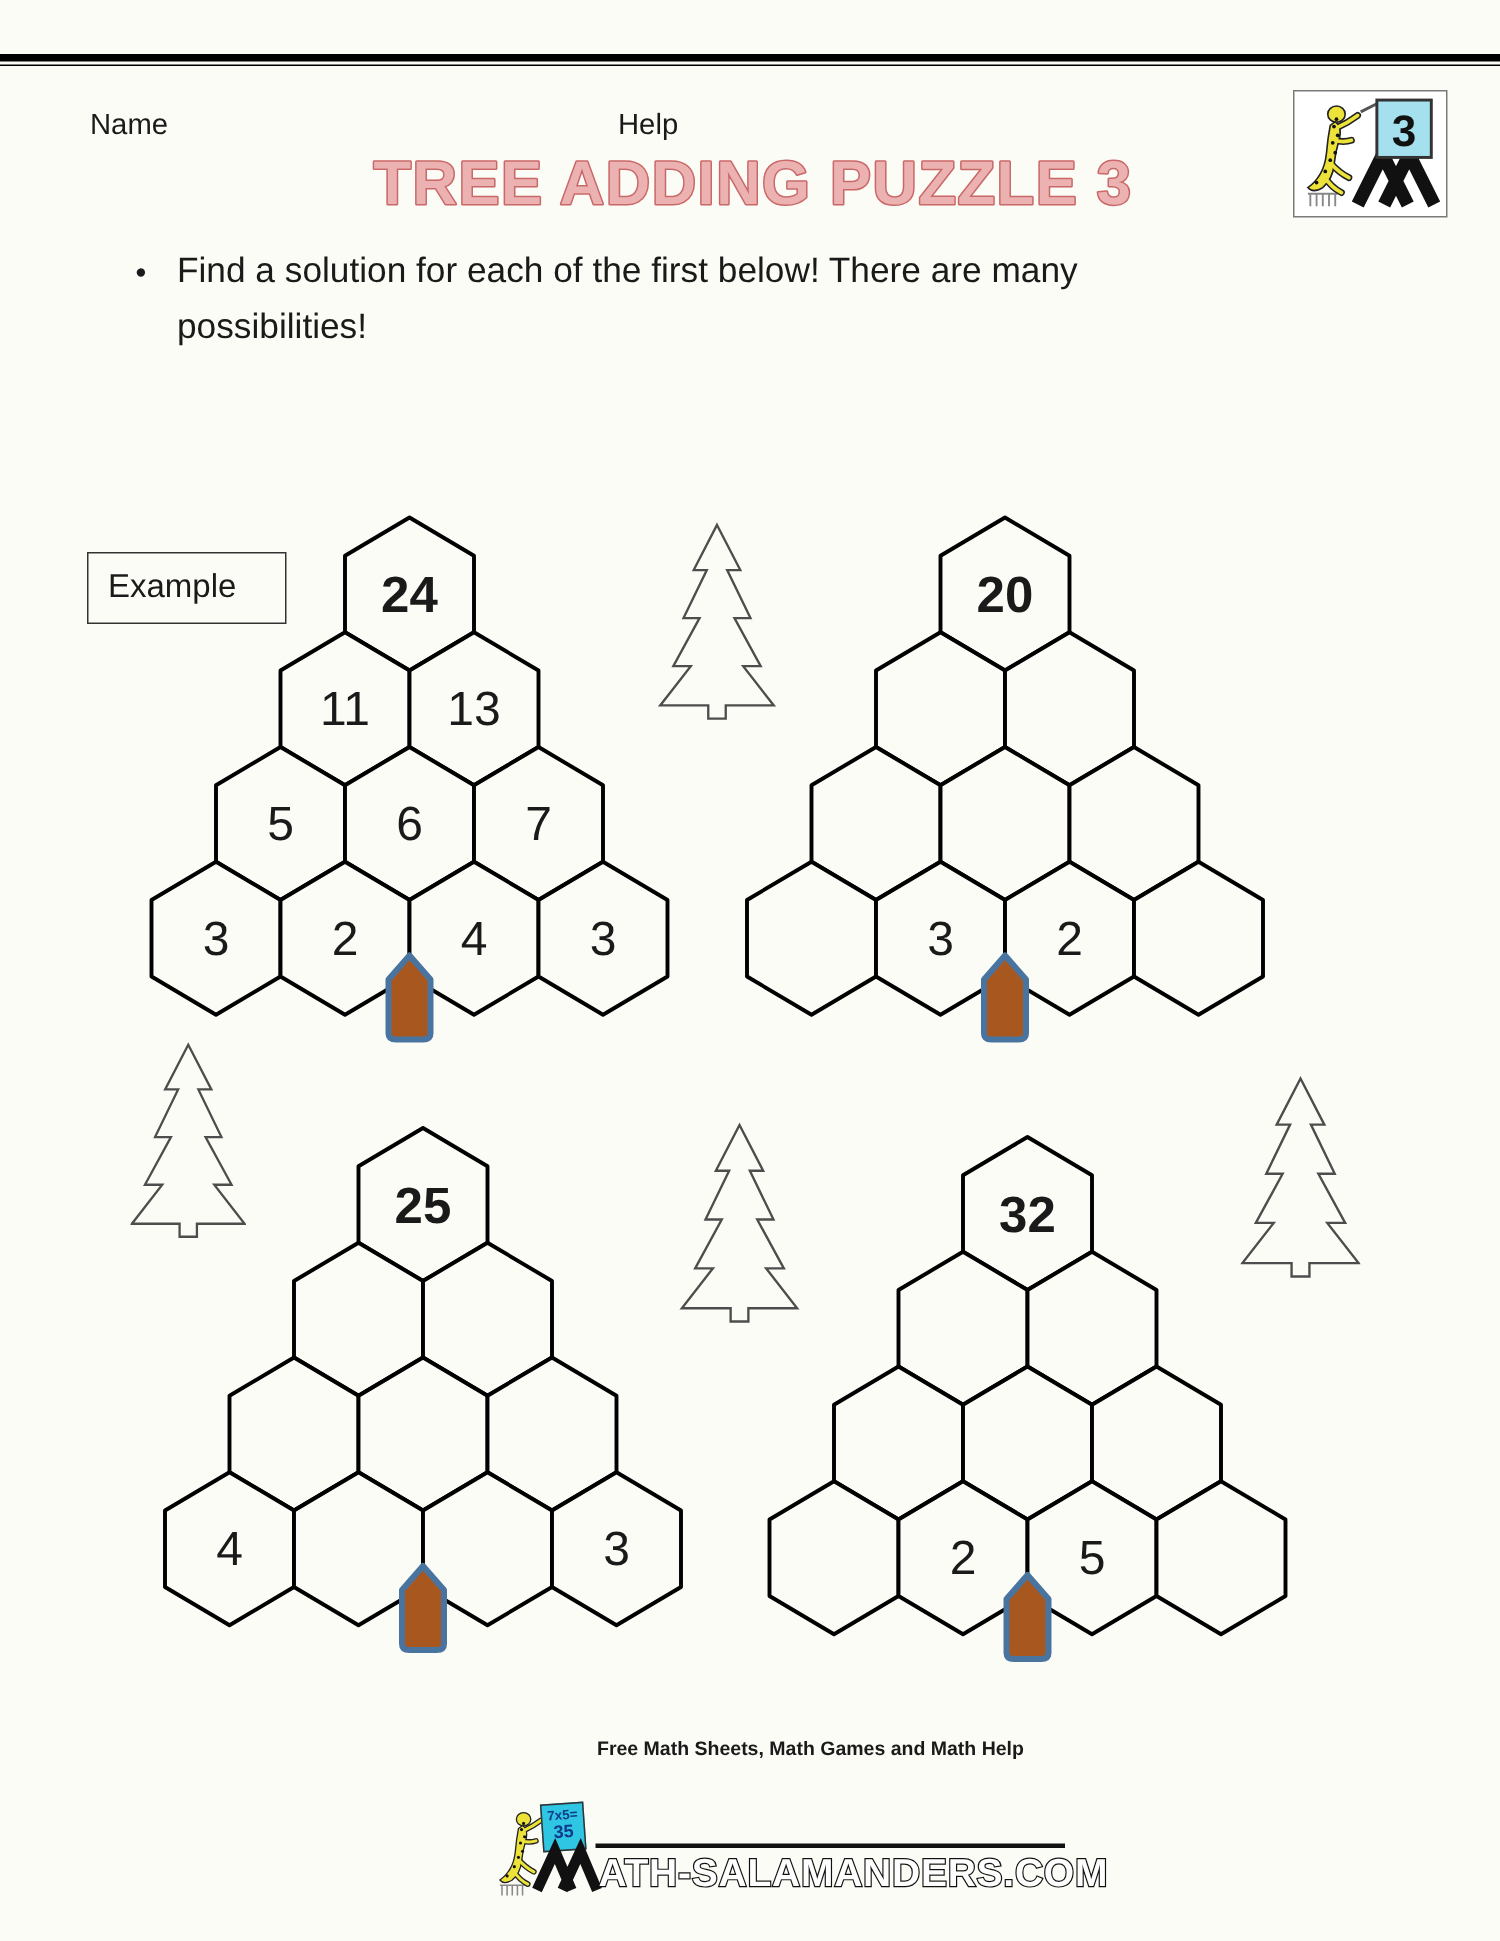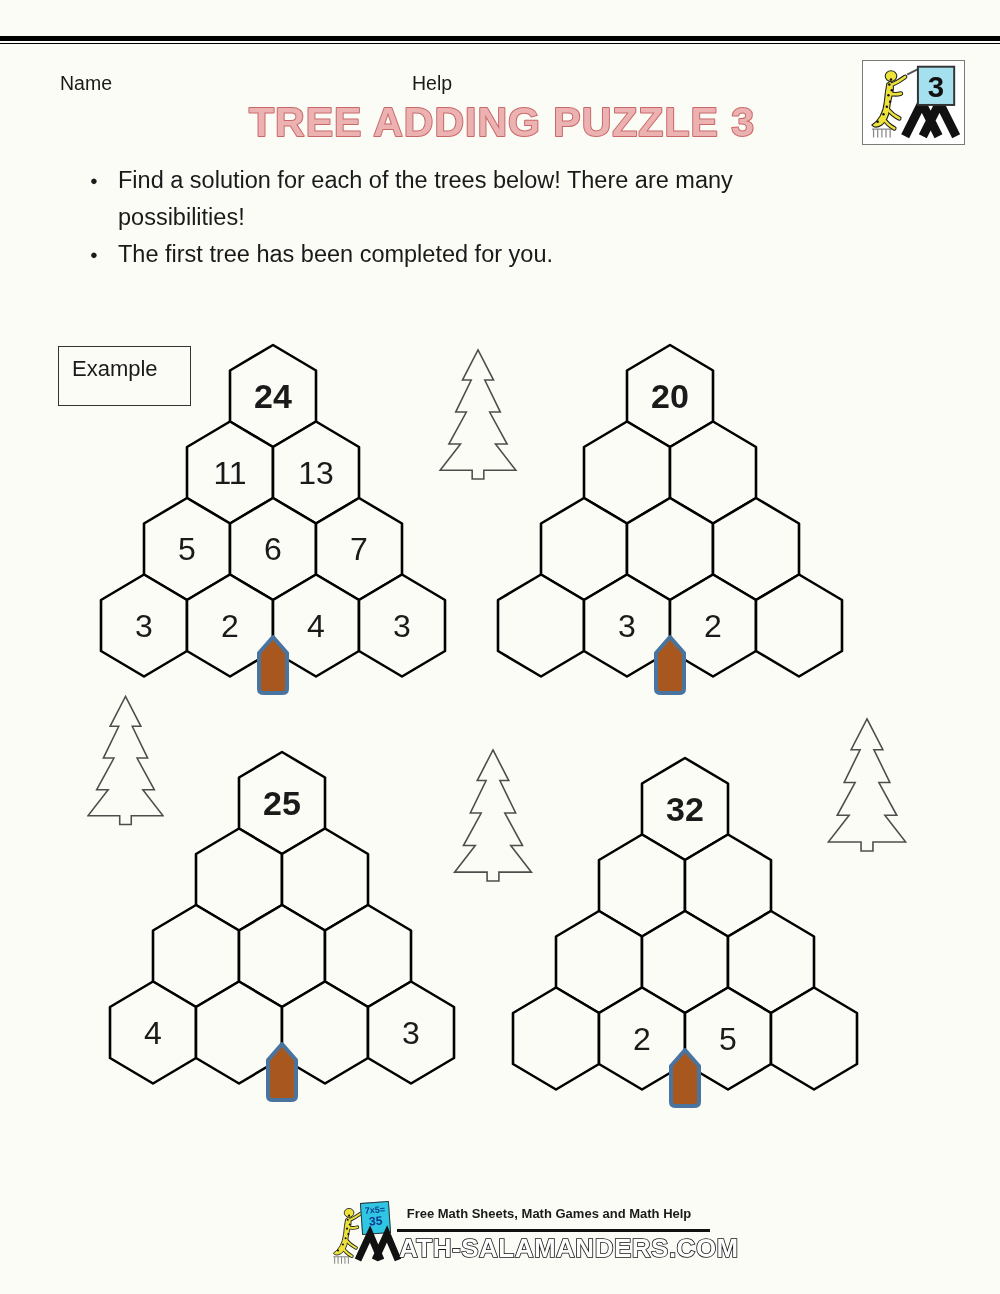--- a/index.html
+++ b/index.html
@@ -14,21 +14,21 @@
   .title-text{font-family:"Liberation Sans",sans-serif;font-size:41px;font-weight:bold;
               letter-spacing:1px;stroke-width:2px;paint-order:stroke;stroke-linejoin:round;
               text-anchor:middle;}
   .logo-box{left:862px;top:60px;width:101px;height:83px;background:#fff;
             border:1px solid #7a7a7a;}
   
   .instructions{left:88px;top:162px;width:742px;list-style:none;margin:0;padding:0;}
   .instructions li{position:relative;padding-left:30px;font-size:23.5px;line-height:37px;}
   .instructions li::before{content:"●";position:absolute;left:2px;top:0;font-size:13px;}
   
-  .example-box{left:58px;top:346px;width:133px;height:60px;border:1.5px solid #333;
+  .example-box{left:58px;top:368px;width:133px;height:48px;border:1.5px solid #333;
                box-sizing:border-box;padding:9px 0 0 13px;font-size:22px;}
   
   .tree-svg{position:absolute;overflow:visible;}
   .tree-svg polygon{fill:#fcfcf6;stroke:#000;stroke-width:2.6;stroke-linejoin:round;}
   .trunk{fill:#a8581e;stroke:#4a74a0;stroke-width:4;stroke-linejoin:round;}
   .num,.topnum{font-family:"Liberation Sans",sans-serif;text-anchor:middle;fill:#1a1a1a;}
   .num{font-size:32px;}
   .topnum{font-size:34px;font-weight:bold;}
   .pine{position:absolute;overflow:visible;}
   .pine-path{fill:none;stroke:#4d4d4d;stroke-width:1.6;stroke-linejoin:miter;}
@@ -36,21 +36,21 @@
   .sala-body{fill:#ece239;stroke:#222;stroke-width:1.3;}
   .limb-o{stroke:#222;stroke-width:5.5;fill:none;stroke-linecap:round;}
   .limb-i{stroke:#ece239;stroke-width:3;fill:none;stroke-linecap:round;}
   .spot{fill:#111;}
   .stool{stroke:#888;stroke-width:1.5;}
   
   .board{left:361px;top:1202px;width:27px;height:30px;background:#2fc6e4;border:1.5px solid #333;
          transform:rotate(-4deg);text-align:center;color:#123a8a;font-weight:bold;line-height:1;}
   .board .l1{font-size:9px;display:block;margin-top:3px;}
   .board .l2{font-size:12px;display:block;}
-  .tagline{left:398px;top:1206px;width:302px;text-align:center;font-size:13px;font-weight:bold;}
+  .tagline{left:398px;top:1158px;width:302px;font-size:13px;font-weight:bold;}
   .footer-rule{left:397px;top:1229px;width:313px;height:3px;background:#111;}
   .m-path{stroke:#111;stroke-width:7;fill:none;stroke-linejoin:miter;}
   .site-text{font-family:"Liberation Sans",sans-serif;font-size:26px;font-weight:bold;
              letter-spacing:0.5px;fill:#fefefe;stroke:#111;stroke-width:1.6px;paint-order:stroke;}
 </style>
 </head>
 <body>
 
 <svg width="0" height="0" style="position:absolute" aria-hidden="true">
   <defs>
@@ -102,22 +102,21 @@
   <svg width="101" height="83" viewBox="0 0 103 83" style="overflow:visible">
     <path class="m-path" style="stroke-width:9" d="M43 76 L60 42 L77 76 M61 76 L78 42 L95 76"></path>
     <use href="#sala" x="4" y="6" width="44" height="73"></use>
     <line x1="45" y1="13" x2="57" y2="7" stroke="#555" stroke-width="2"></line>
     <rect x="56" y="5" width="37" height="39" fill="#a5e0ef" stroke="#333" stroke-width="2"></rect>
     <text x="74.5" y="36" text-anchor="middle" font-size="30" font-weight="bold" fill="#111" font-family="Liberation Sans, sans-serif">3</text>
   </svg>
 </div>
 
 <ul class="abs instructions">
-  <li>Find a solution for each of the trees below! There are many possibilities!</li>
-  <li>The first tree has been completed for you.</li>
+  <li>Find a solution for each of the first below! There are many possibilities!</li>
 </ul>
 
 <div class="abs example-box">
   <span>Example</span>
 </div>
 
 <svg class="pine" style="left:438px;top:348px" width="80" height="132">
     <use href="#pine"></use>
   </svg>
 <svg class="pine" style="left:87px;top:693px" width="77" height="134">

